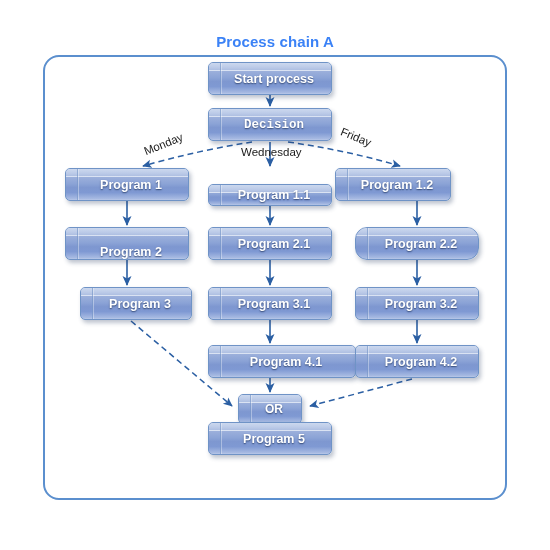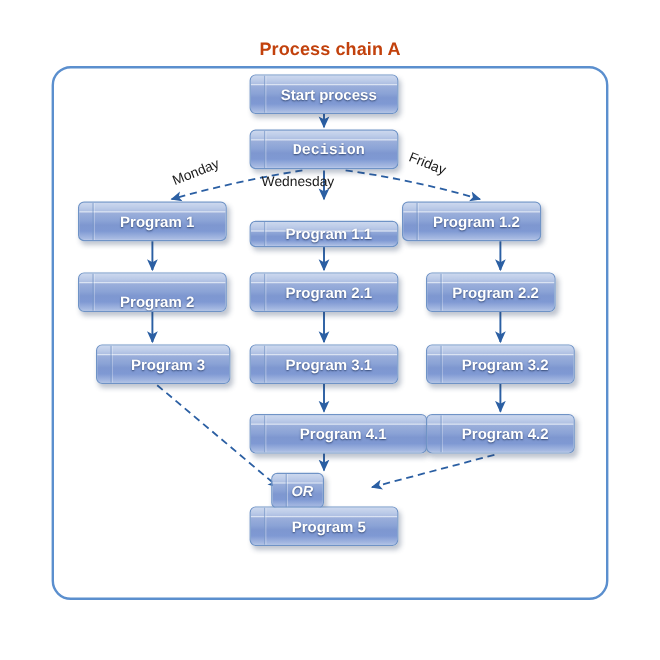--- a/index.html
+++ b/index.html
@@ -21,21 +21,21 @@
 
   
   #diagram-title {
     position: absolute;
     left: 0;
     top: 33px;
     width: 550px;
     text-align: center;
     font-size: 15px;
     font-weight: bold;
-    color: #c2410c;
+    color: #3b82f6;
     letter-spacing: 0.1px;
     white-space: nowrap;
   }
 
   
   #chain-frame {
     position: absolute;
     left: 43px;
     top: 55px;
     width: 464px;
@@ -122,21 +122,21 @@
     color: #1a1a1a;
     white-space: nowrap;
     transform-origin: center center;
   }
   #edge-label-monday {
     left: 143px;
     top: 138px;
     transform: rotate(-22deg);
   }
   #edge-label-wednesday {
-    left: 218px;
+    left: 241px;
     top: 146px;
   }
   #edge-label-friday {
     left: 340px;
     top: 131px;
     transform: rotate(22deg);
   }
 </style>
 </head>
 <body>
@@ -197,38 +197,38 @@
   </div>
   <div class="node" id="node-program12" style="left: 335px; top: 168px; width: 116px; height: 33px;">
     <span class="node-label">Program 1.2</span>
   </div>
   <div class="node" id="node-program2" style="left: 65px; top: 227px; width: 124px; height: 33px; align-items: flex-end;">
     <span class="node-label">Program 2</span>
   </div>
   <div class="node" id="node-program21" style="left: 208px; top: 227px; width: 124px; height: 33px;">
     <span class="node-label">Program 2.1</span>
   </div>
-  <div class="node" id="node-program22" style="left: 355px; top: 227px; width: 108px; height: 33px;">
+  <div class="node" id="node-program22" style="left: 355px; top: 227px; width: 124px; height: 33px; border-radius: 12px;">
     <span class="node-label">Program 2.2</span>
   </div>
   <div class="node" id="node-program3" style="left: 80px; top: 287px; width: 112px; height: 33px;">
     <span class="node-label">Program 3</span>
   </div>
   <div class="node" id="node-program31" style="left: 208px; top: 287px; width: 124px; height: 33px;">
     <span class="node-label">Program 3.1</span>
   </div>
   <div class="node" id="node-program32" style="left: 355px; top: 287px; width: 124px; height: 33px;">
     <span class="node-label">Program 3.2</span>
   </div>
   <div class="node" id="node-program41" style="left: 208px; top: 345px; width: 148px; height: 33px;">
     <span class="node-label">Program 4.1</span>
   </div>
   <div class="node" id="node-program42" style="left: 355px; top: 345px; width: 124px; height: 33px;">
     <span class="node-label">Program 4.2</span>
   </div>
-  <div class="node small" id="node-or" style="left: 226px; top: 394px; width: 44px; height: 30px; font-style: italic;">
+  <div class="node small" id="node-or" style="left: 238px; top: 394px; width: 64px; height: 30px;">
     <span class="node-label">OR</span>
   </div>
   <div class="node" id="node-program5" style="left: 208px; top: 422px; width: 124px; height: 33px;">
     <span class="node-label">Program 5</span>
   </div>
 
 </div>
 
 </body></html>

